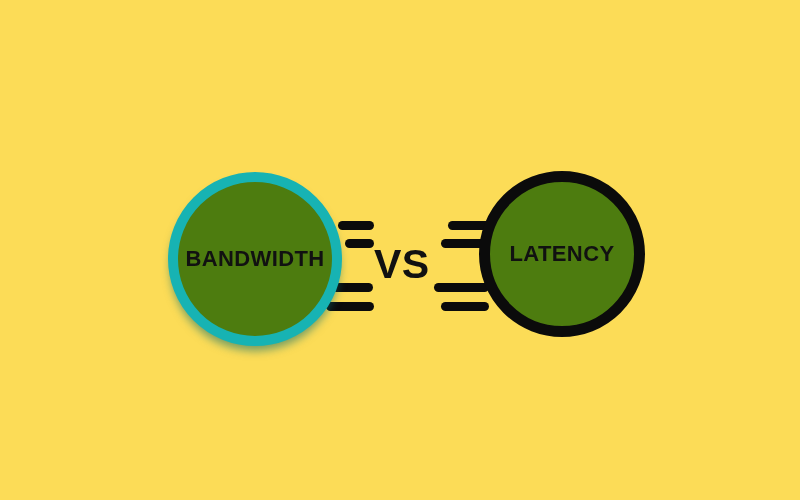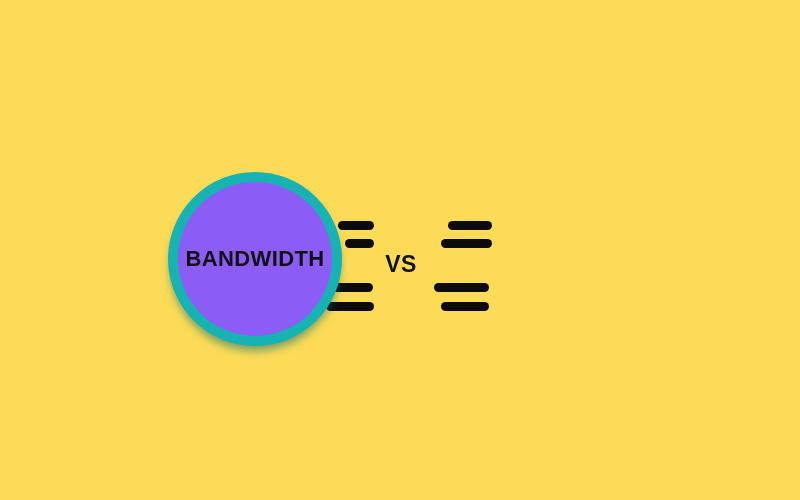--- a/index.html
+++ b/index.html
@@ -45,21 +45,21 @@
     left: 0;
     top: 0;
     width: 800px;
     height: 500px;
   }
 
   
   .node-circle {
     position: absolute;
     border-radius: 50%;
-    background: #8b5cf6;
+    background: #4d7c0f;
     box-sizing: border-box;
     display: flex;
     align-items: center;
     justify-content: center;
   }
 
   #circle-bandwidth {
     left: 168px;
     top: 172px;
     width: 174px;
@@ -114,21 +114,21 @@
   
   #vs-label {
     position: absolute;
     left: 374px;
     top: 246px;
     width: 54px;
     text-align: center;
     color: #111111;
     font-family: "Liberation Sans", sans-serif;
     font-weight: bold;
-    font-size: 23px;
+    font-size: 41px;
     letter-spacing: 0.5px;
     line-height: 36px;
     z-index: 6;
     user-select: none;
   }
 </style>
 </head>
 <body>
 
 <div id="canvas">
@@ -143,17 +143,20 @@
 
     <div class="speed-line" id="sl-r1"></div>
     <div class="speed-line" id="sl-r2"></div>
     <div class="speed-line" id="sl-r3"></div>
     <div class="speed-line" id="sl-r4"></div>
 
     <div class="node-circle" id="circle-bandwidth">
       <span class="node-label" id="label-bandwidth">BANDWIDTH</span>
     </div>
 
+    <div class="node-circle" id="circle-latency">
+      <span class="node-label" id="label-latency">LATENCY</span>
+    </div>
 
     <div id="vs-label">VS</div>
 
   </div>
 </div>
 
 </body></html>

